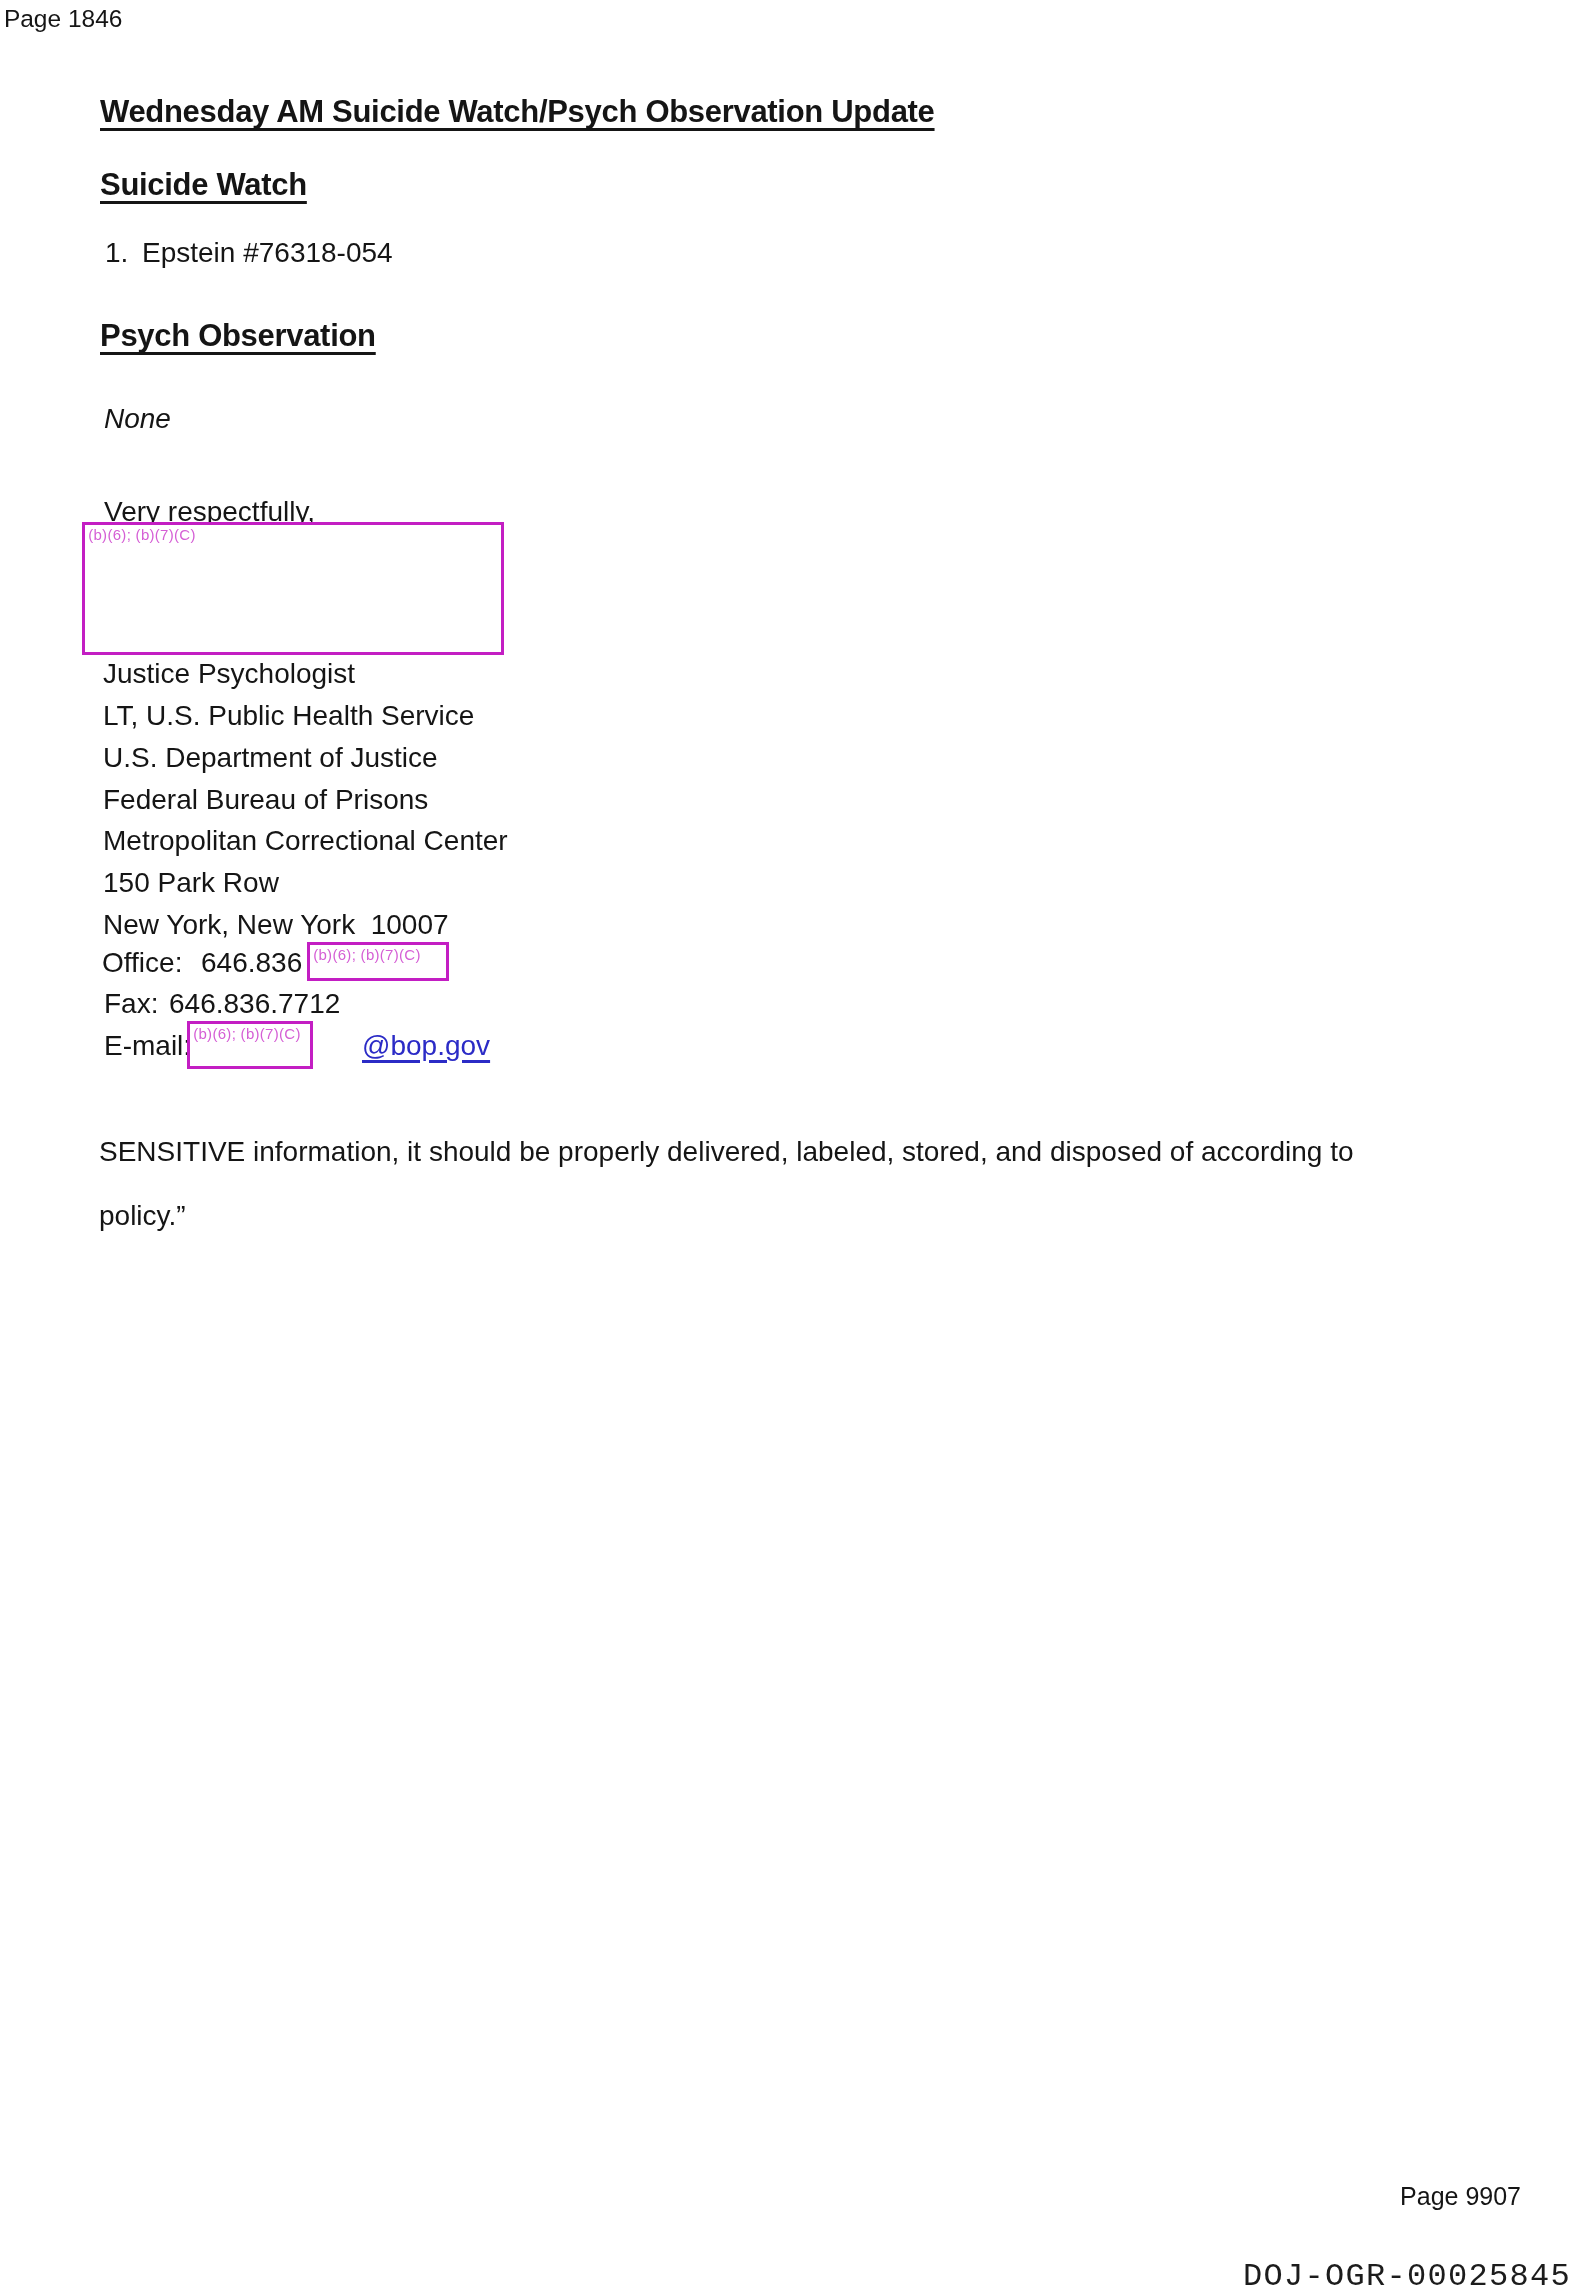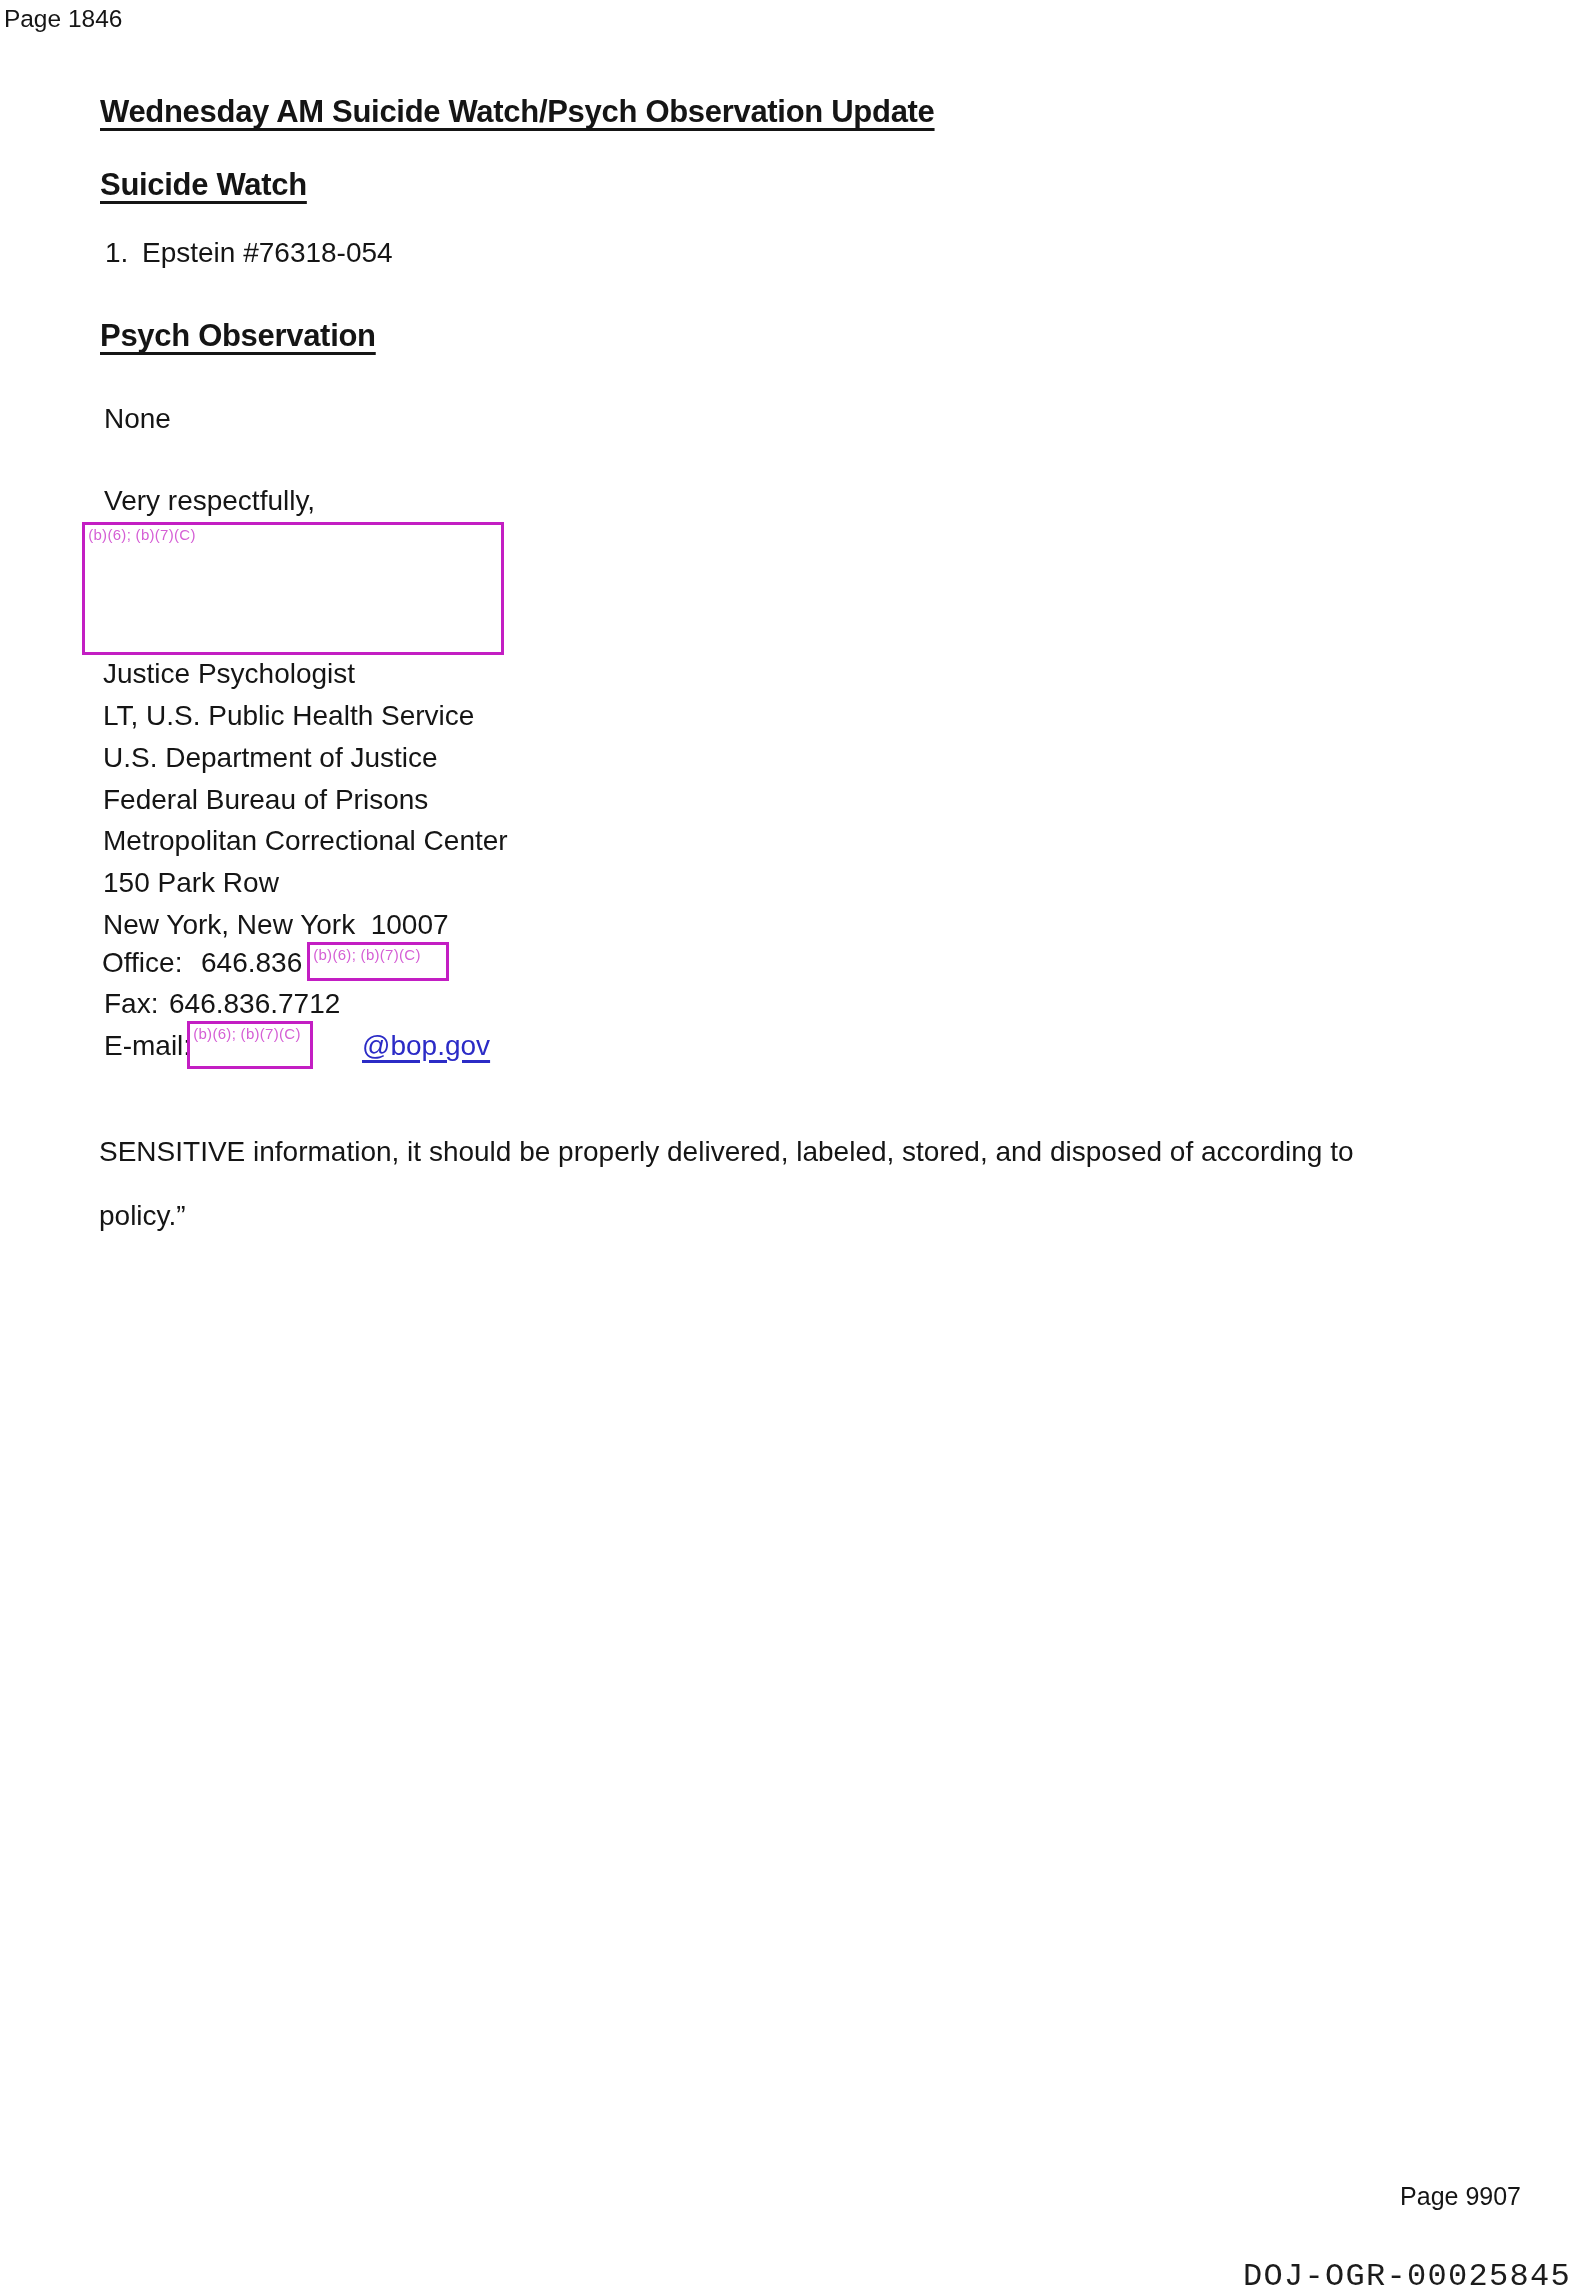--- a/index.html
+++ b/index.html
@@ -64,23 +64,23 @@
 
   <div class="abs heading" style="left:100px; top:94px;">Wednesday AM Suicide Watch/Psych Observation Update</div>
 
   <div class="abs heading" style="left:100px; top:167px;">Suicide Watch</div>
 
   <div class="abs body-text" style="left:105px; top:237px;">1.</div>
   <div class="abs body-text" style="left:142px; top:237px;">Epstein #76318-054</div>
 
   <div class="abs heading" style="left:100px; top:318px;">Psych Observation</div>
 
-  <div class="abs body-text" style="left:104px; top:403px;">None</div>
+  <div class="abs body-text" style="left:104px; top:403px;font-style:italic;">None</div>
 
-  <div class="abs body-text" style="left:104px; top:485px;">Very respectfully,</div>
+  <div class="abs body-text" style="left:104px; top:496px;">Very respectfully,</div>
 
   <div class="redaction-box" style="left:82px; top:522px; width:422px; height:133px;">
     <span class="redaction-label">(b)(6); (b)(7)(C)</span>
   </div>
 
   <div class="sig-line" style="top:658px;">Justice Psychologist</div>
   <div class="sig-line" style="top:700px;">LT, U.S. Public Health Service</div>
   <div class="sig-line" style="top:742px;">U.S. Department of Justice</div>
   <div class="sig-line" style="top:784px;">Federal Bureau of Prisons</div>
   <div class="sig-line" style="top:825px;">Metropolitan Correctional Center</div>

